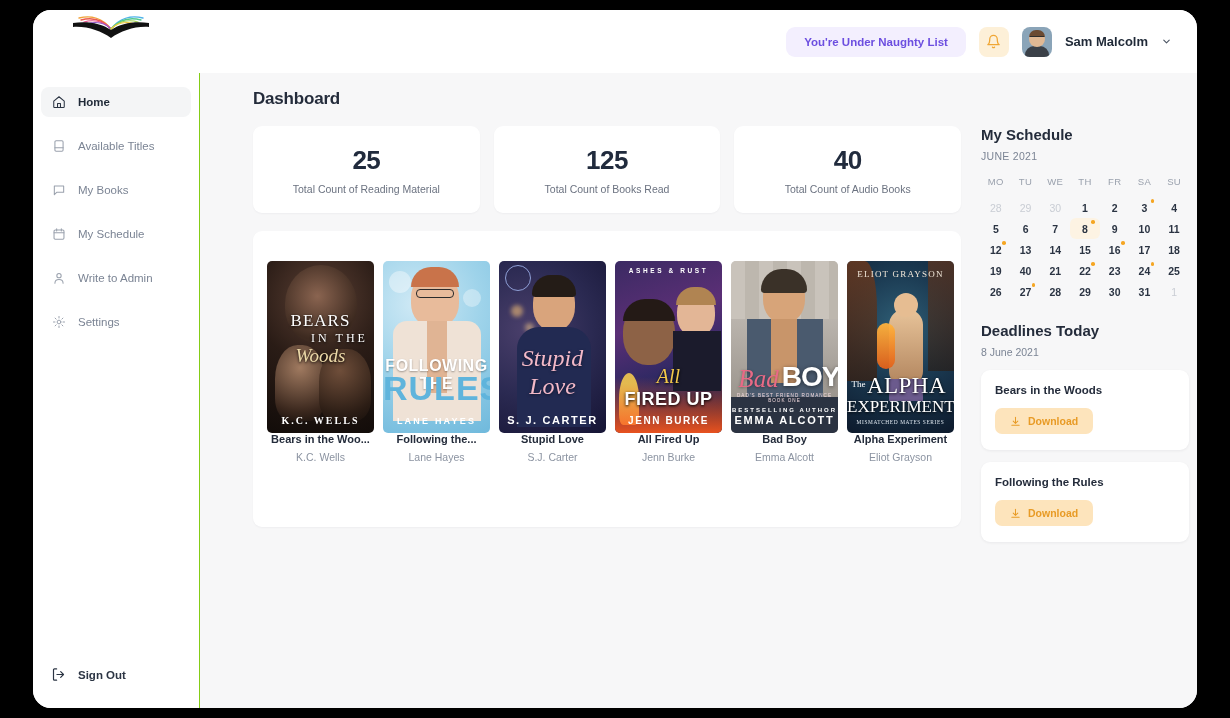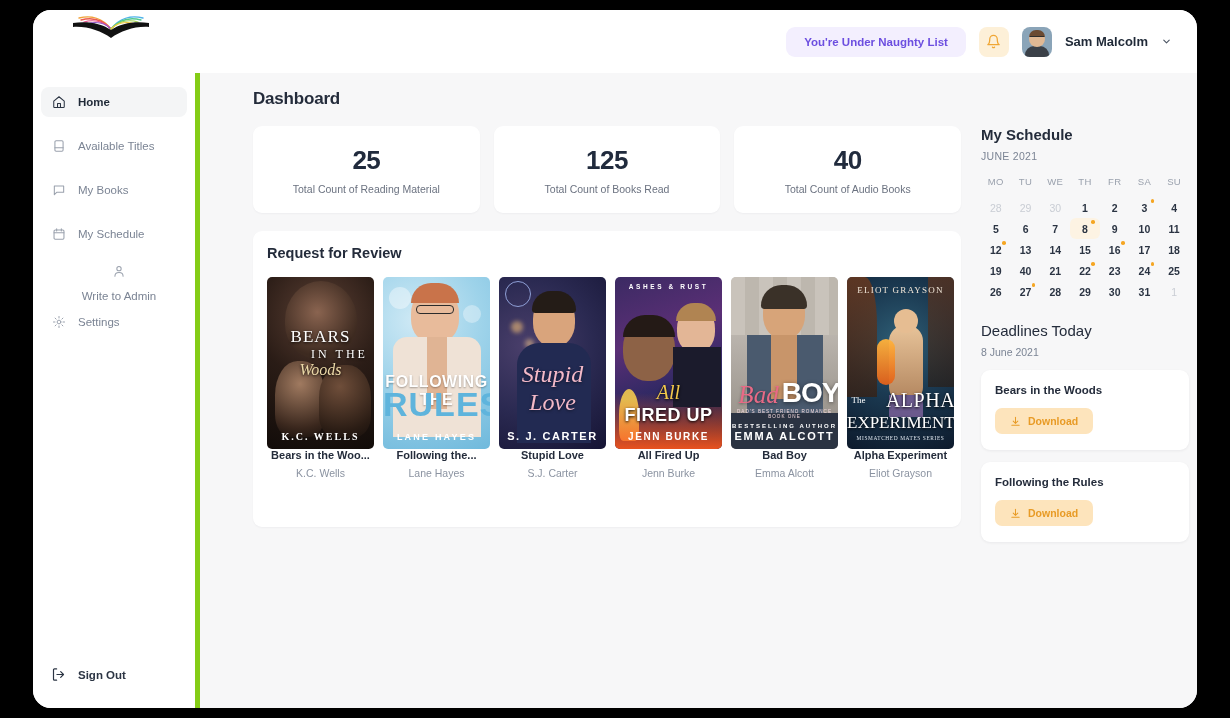--- a/index.html
+++ b/index.html
@@ -71,21 +71,21 @@
   .user-name {
     font-size: 13px; font-weight: bold; color: #1f2937;
     white-space: nowrap;
   }
 
   
   .sidebar {
     position: absolute; left: 0; top: 63px;
     width: 167px; height: 635px;
     background: #ffffff;
-    border-right: 5px solid #84cc16;
+    border-right: 1px solid #84cc16;
   }
   .nav { padding-top: 14px; }
   .nav-item {
     display: flex; align-items: center; gap: 12px;
     height: 30px; margin: 0 8px 0 8px;
     padding-left: 10px;
     border-radius: 8px;
     color: #7b8494;
     font-size: 11.5px;
     margin-bottom: 0px;
@@ -169,21 +169,21 @@
     display: flex; align-items: center; justify-content: center;
     font-size: 10.5px; color: #2b3443; font-weight: bold;
   }
   .cal-cell.mute { color: #c9cdd4; font-weight: normal; }
   .cal-cell.sel { background: #fdf3e3; border-radius: 6px; }
   .dot {
     position: absolute; top: 2px; right: 5px;
     width: 3.5px; height: 3.5px; border-radius: 50%;
     background: #f5a623;
   }
-  .dl-title { font-size: 15px; font-weight: normal; color: #242c3b; margin-top: 20px;}
+  .dl-title { font-size: 15px; font-weight: bold; color: #242c3b; margin-top: 20px;}
   .dl-sub { font-size: 10.5px; color: #7b8494; margin-top: 7px; }
   .dl-card {
     margin-top: 12px; background: #ffffff; border-radius: 9px;
     padding: 14px 14px 16px 14px;
     box-shadow: 0 1px 3px rgba(16,24,40,0.06);
   }
   .dl-name { font-size: 11.5px; font-weight: bold; color: #242c3b; }
   .dl-btn {
     margin-top: 12px; display: inline-flex; align-items: center; gap: 7px;
     background: #fde4bc; color: #e89b26;
@@ -267,21 +267,21 @@
       <div class="nav-item" style="margin-bottom:14px;">
         <span class="nvicon">
           <svg width="14" height="14" viewBox="0 0 24 24" fill="none" stroke="#9aa1ad" stroke-width="1.8" stroke-linecap="round" stroke-linejoin="round">
             <rect x="3.5" y="5" width="17" height="16" rx="2"></rect>
             <path d="M3.5 10h17M8 3v4M16 3v4"></path>
           </svg>
         </span>
         <span>My Schedule</span>
       </div>
 
-      <div class="nav-item" style="margin-bottom:14px;flex-direction:column;">
+      <div class="nav-item" style="margin-bottom:14px;">
         <span class="nvicon">
           <svg width="14" height="14" viewBox="0 0 24 24" fill="none" stroke="#9aa1ad" stroke-width="1.8" stroke-linecap="round" stroke-linejoin="round">
             <circle cx="12" cy="8" r="3.7"></circle>
             <path d="M5 21c0-3.9 3.1-6.5 7-6.5s7 2.6 7 6.5"></path>
           </svg>
         </span>
         <span>Write to Admin</span>
       </div>
 
       <div class="nav-item" style="margin-bottom:14px;">
@@ -322,32 +322,31 @@
             <div class="stat-num">125</div>
             <div class="stat-label">Total Count of Books Read</div>
           </div>
           <div class="stat-card">
             <div class="stat-num">40</div>
             <div class="stat-label">Total Count of Audio Books</div>
           </div>
         </div>
 
         <div class="review-panel">
-          <div class="panel-title">Request for Review</div>
 
           <div class="books">
 
             <div class="book">
               <div class="cover" style="background:radial-gradient(circle at 50% 22%,#5c4034 0%,#2a1c16 45%,#120c09 100%);">
                 <div style="position:absolute;left:18px;top:4px;width:72px;height:78px;border-radius:50% 50% 45% 45%;background:radial-gradient(circle at 45% 40%,#8a6450,#3d2a20 70%,transparent 100%);"></div>
                 <div style="position:absolute;left:8px;top:84px;width:50px;height:76px;border-radius:45% 45% 30% 30%;background:radial-gradient(circle at 50% 30%,#a07a60,#3a271d 75%,transparent 100%);"></div>
                 <div style="position:absolute;left:52px;top:88px;width:52px;height:72px;border-radius:45% 45% 30% 30%;background:radial-gradient(circle at 40% 30%,#6f4e3a,#2a1c14 75%,transparent 100%);"></div>
                 <div class="cv-txt" style="top:50px;font-family:'Liberation Serif',serif;font-size:17px;letter-spacing:1px;text-shadow:0 1px 3px #000;">BEARS</div>
                 <div class="cv-txt" style="top:70px;font-family:'Liberation Serif',serif;font-size:12px;letter-spacing:3px;text-shadow:0 1px 3px #000;margin-left:19px;">IN THE</div>
-                <div class="cv-txt" style="top:84px;font-family:'Liberation Serif',serif;font-style:italic;font-size:16px;color:#ecd9a8;text-shadow:0 1px 3px #000;">Woods</div>
+                <div class="cv-txt" style="top:84px;font-family:'Liberation Serif',serif;font-style:italic;font-size:19px;color:#ecd9a8;text-shadow:0 1px 3px #000;">Woods</div>
                 <div class="cv-author" style="font-size:10px;letter-spacing:2px;">K.C. WELLS</div>
               </div>
               <div class="book-title">Bears in the Woo...</div>
               <div class="book-author">K.C. Wells</div>
             </div>
 
             <div class="book">
               <div class="cover" style="background:radial-gradient(circle at 30% 25%,#cfe9f5 0%,#9ed3ea 45%,#6fb9dc 100%);">
                 <div style="position:absolute;left:6px;top:10px;width:22px;height:22px;border-radius:50%;background:rgba(255,255,255,.4)"></div>
                 <div style="position:absolute;left:80px;top:28px;width:18px;height:18px;border-radius:50%;background:rgba(255,255,255,.35)"></div>
@@ -419,21 +418,21 @@
             <div class="book">
               <div class="cover" style="background:radial-gradient(circle at 50% 38%,#2f5f76 0%,#1b3a52 45%,#0d1a2c 100%);">
                 <div style="position:absolute;left:0;top:0;width:30px;height:120px;background:linear-gradient(180deg,#7a3a16,#3a1e0d);opacity:.7;border-radius:0 40% 0 0;"></div>
                 <div style="position:absolute;right:0;top:0;width:26px;height:110px;background:linear-gradient(180deg,#6e3414,#2c1a0e);opacity:.6;"></div>
                 <div style="position:absolute;left:42px;top:48px;width:34px;height:78px;border-radius:16px;background:linear-gradient(180deg,#e8c49a,#b0835c);"></div>
                 <div style="position:absolute;left:47px;top:32px;width:24px;height:24px;border-radius:50%;background:#e6bd92;"></div>
                 <div style="position:absolute;left:30px;top:62px;width:18px;height:46px;border-radius:9px;background:linear-gradient(180deg,#ffb43c,#e2601a);opacity:.95"></div>
                 <div style="position:absolute;left:42px;top:118px;width:34px;height:22px;background:#6b5a8d;"></div>
                 <div class="cv-txt" style="top:8px;font-family:'Liberation Serif',serif;font-size:9px;letter-spacing:1.2px;color:#f0e6d8;">ELIOT GRAYSON</div>
                 <div class="cv-txt" style="top:118px;left:-42px;font-family:'Liberation Serif',serif;font-size:9px;">The</div>
-                <div class="cv-txt" style="top:112px;left:20px;font-family:'Liberation Serif',serif;font-size:20px;letter-spacing:0.5px;text-shadow:0 1px 3px #000;">ALPHA</div>
+                <div class="cv-txt" style="top:112px;left:6px;font-family:'Liberation Serif',serif;font-size:23px;letter-spacing:0.5px;text-shadow:0 1px 3px #000;">ALPHA</div>
                 <div class="cv-txt" style="top:136px;font-family:'Liberation Serif',serif;font-size:17px;letter-spacing:0px;text-shadow:0 1px 3px #000;">EXPERIMENT</div>
                 <div class="cv-txt" style="top:158px;font-family:'Liberation Serif',serif;font-size:5.4px;letter-spacing:0.6px;color:#dfe7ef;">MISMATCHED MATES SERIES</div>
               </div>
               <div class="book-title">Alpha Experiment</div>
               <div class="book-author">Eliot Grayson</div>
             </div>
 
           </div>
         </div>
       </div>

